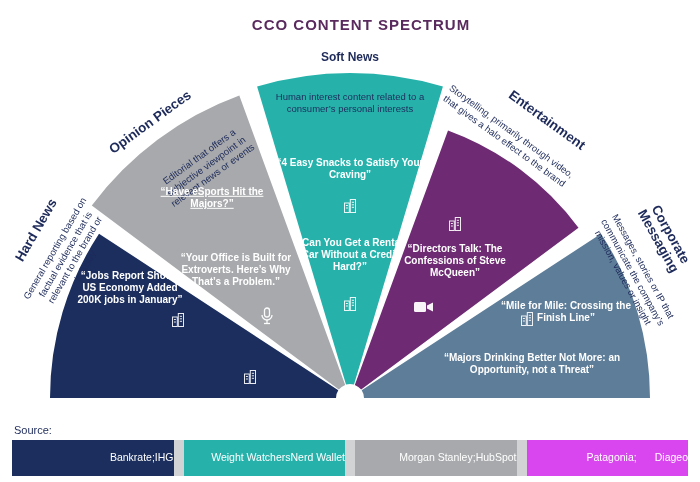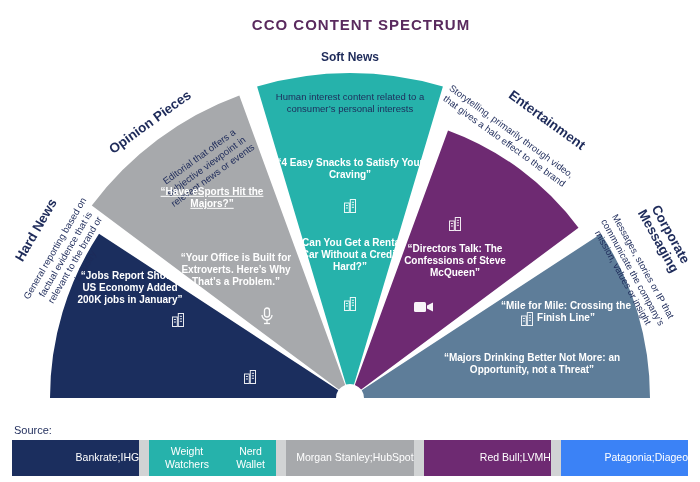--- a/index.html
+++ b/index.html
@@ -132,23 +132,19 @@
       <span>IHG</span>
     </div>
     <div class="legend-box" style="background: rgb(38, 178, 171);">
       <span>Weight Watchers</span>
       <span>Nerd Wallet</span>
     </div>
     <div class="legend-box" style="background: rgb(167, 169, 172);">
       <span>Morgan Stanley;</span>
       <span>HubSpot</span>
     </div>
-    <div class="legend-box" style="background: rgb(110, 42, 114);">
-      <span>Red Bull;</span>
-      <span>LVMH</span>
-    </div>
-    <div class="legend-box" style="background: #3b82f6;">
+    <div class="legend-box" style="background: #d946ef; gap: 18px;">
       <span>Patagonia;</span>
       <span>Diageo</span>
     </div>
   </div>
 
 </div>
 
 </body></html>

